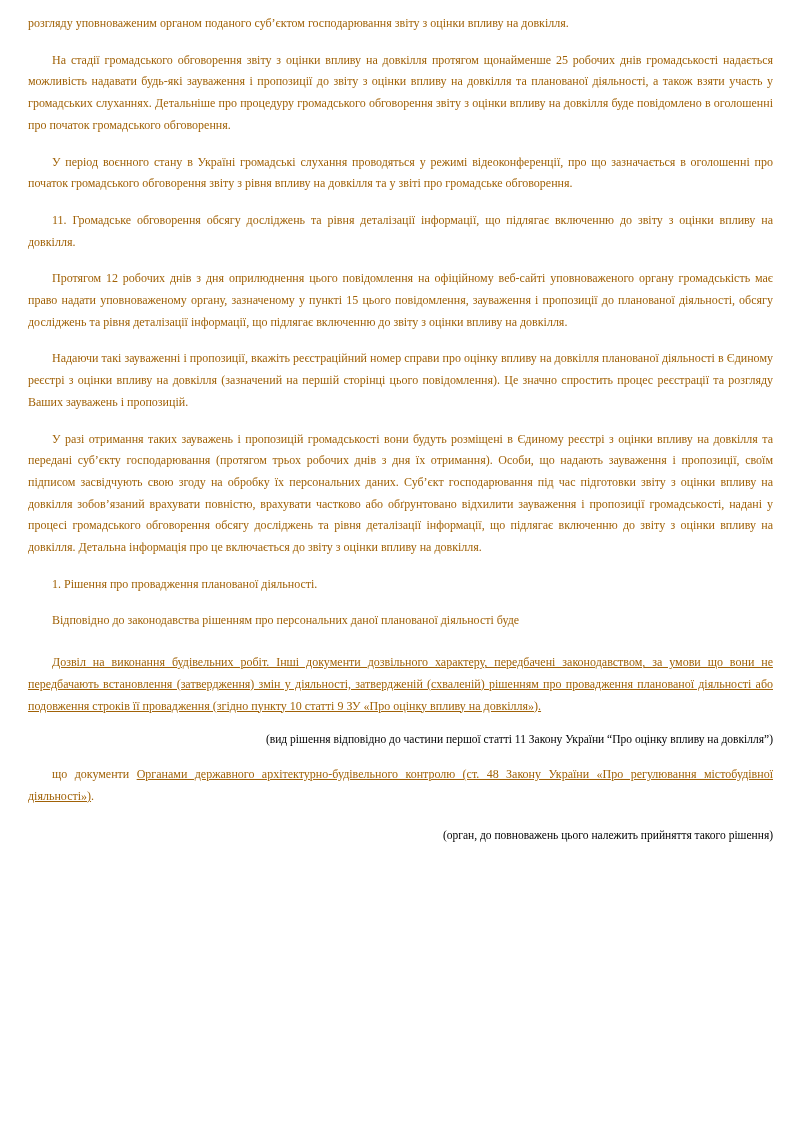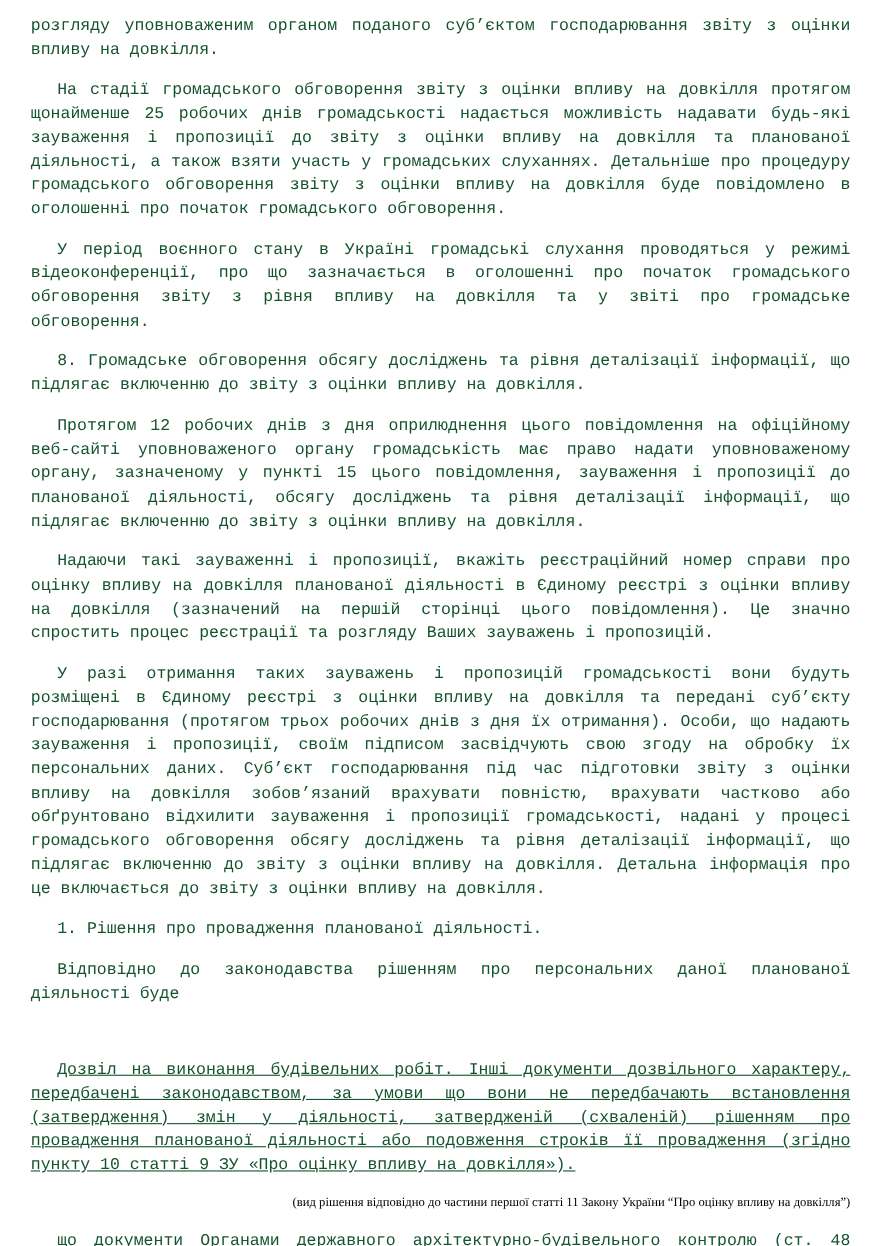--- a/index.html
+++ b/index.html
@@ -16,35 +16,34 @@
     box-sizing: border-box;
     width: 800px;
     height: 1133px;
     padding: 13px 27px 0 28px;
     background: #ffffff;
     color: #000000;
     font-family: "Liberation Serif", "DejaVu Serif", serif;
   }
   p.para {
     margin: 0 0 15px 0;
-    font-size: 15px;
+    font-size: 12px;
     line-height: 21.7px;
     text-align: justify;
     text-indent: 24px;
-    color: #14532d;
-    font-family: Liberation Mono, monospace;
+    color: #a16207;
   }
   p.no-indent {
     text-indent: 0;
   }
   p.underlined {
     text-decoration: underline;
   }
   p.gap-before {
-    margin-top: 48px;
+    margin-top: 20px;
   }
   span.u {
     text-decoration: underline;
   }
   p.caption {
     margin: 0 0 18px 0;
     font-size: 11.5px;
     line-height: 14px;
     text-align: right;
     text-indent: 0;
@@ -58,21 +57,21 @@
 <body>
 
 <div class="page">
 
   <p class="para no-indent">розгляду уповноваженим органом поданого суб’єктом господарювання звіту з оцінки впливу на довкілля.</p>
 
   <p class="para">На стадії громадського обговорення звіту з оцінки впливу на довкілля протягом щонайменше 25 робочих днів громадськості надається можливість надавати будь-які зауваження і пропозиції до звіту з оцінки впливу на довкілля та планованої діяльності, а також взяти участь у громадських слуханнях. Детальніше про процедуру громадського обговорення звіту з оцінки впливу на довкілля буде повідомлено в оголошенні про початок громадського обговорення.</p>
 
   <p class="para">У період воєнного стану в Україні громадські слухання проводяться у режимі відеоконференції, про що зазначається в оголошенні про початок громадського обговорення звіту з рівня впливу на довкілля та у звіті про громадське обговорення.</p>
 
-  <p class="para">8. Громадське обговорення обсягу досліджень та рівня деталізації інформації, що підлягає включенню до звіту з оцінки впливу на довкілля.</p>
+  <p class="para">11. Громадське обговорення обсягу досліджень та рівня деталізації інформації, що підлягає включенню до звіту з оцінки впливу на довкілля.</p>
 
   <p class="para">Протягом 12 робочих днів з дня оприлюднення цього повідомлення на офіційному веб-сайті уповноваженого органу громадськість має право надати уповноваженому органу, зазначеному у пункті 15 цього повідомлення, зауваження і пропозиції до планованої діяльності, обсягу досліджень та рівня деталізації інформації, що підлягає включенню до звіту з оцінки впливу на довкілля.</p>
 
   <p class="para">Надаючи такі зауваженні і пропозиції, вкажіть реєстраційний номер справи про оцінку впливу на довкілля планованої діяльності в Єдиному реєстрі з оцінки впливу на довкілля (зазначений на першій сторінці цього повідомлення). Це значно спростить процес реєстрації та розгляду Ваших зауважень і пропозицій.</p>
 
   <p class="para">У разі отримання таких зауважень і пропозицій громадськості вони будуть розміщені в Єдиному реєстрі з оцінки впливу на довкілля та передані суб’єкту господарювання (протягом трьох робочих днів з дня їх отримання). Особи, що надають зауваження і пропозиції, своїм підписом засвідчують свою згоду на обробку їх персональних даних. Суб’єкт господарювання під час підготовки звіту з оцінки впливу на довкілля зобов’язаний врахувати повністю, врахувати частково або обґрунтовано відхилити зауваження і пропозиції громадськості, надані у процесі громадського обговорення обсягу досліджень та рівня деталізації інформації, що підлягає включенню до звіту з оцінки впливу на довкілля. Детальна інформація про це включається до звіту з оцінки впливу на довкілля.</p>
 
   <p class="para">1. Рішення про провадження планованої діяльності.</p>
 
   <p class="para">Відповідно до законодавства рішенням про персональних даної планованої діяльності буде</p>

